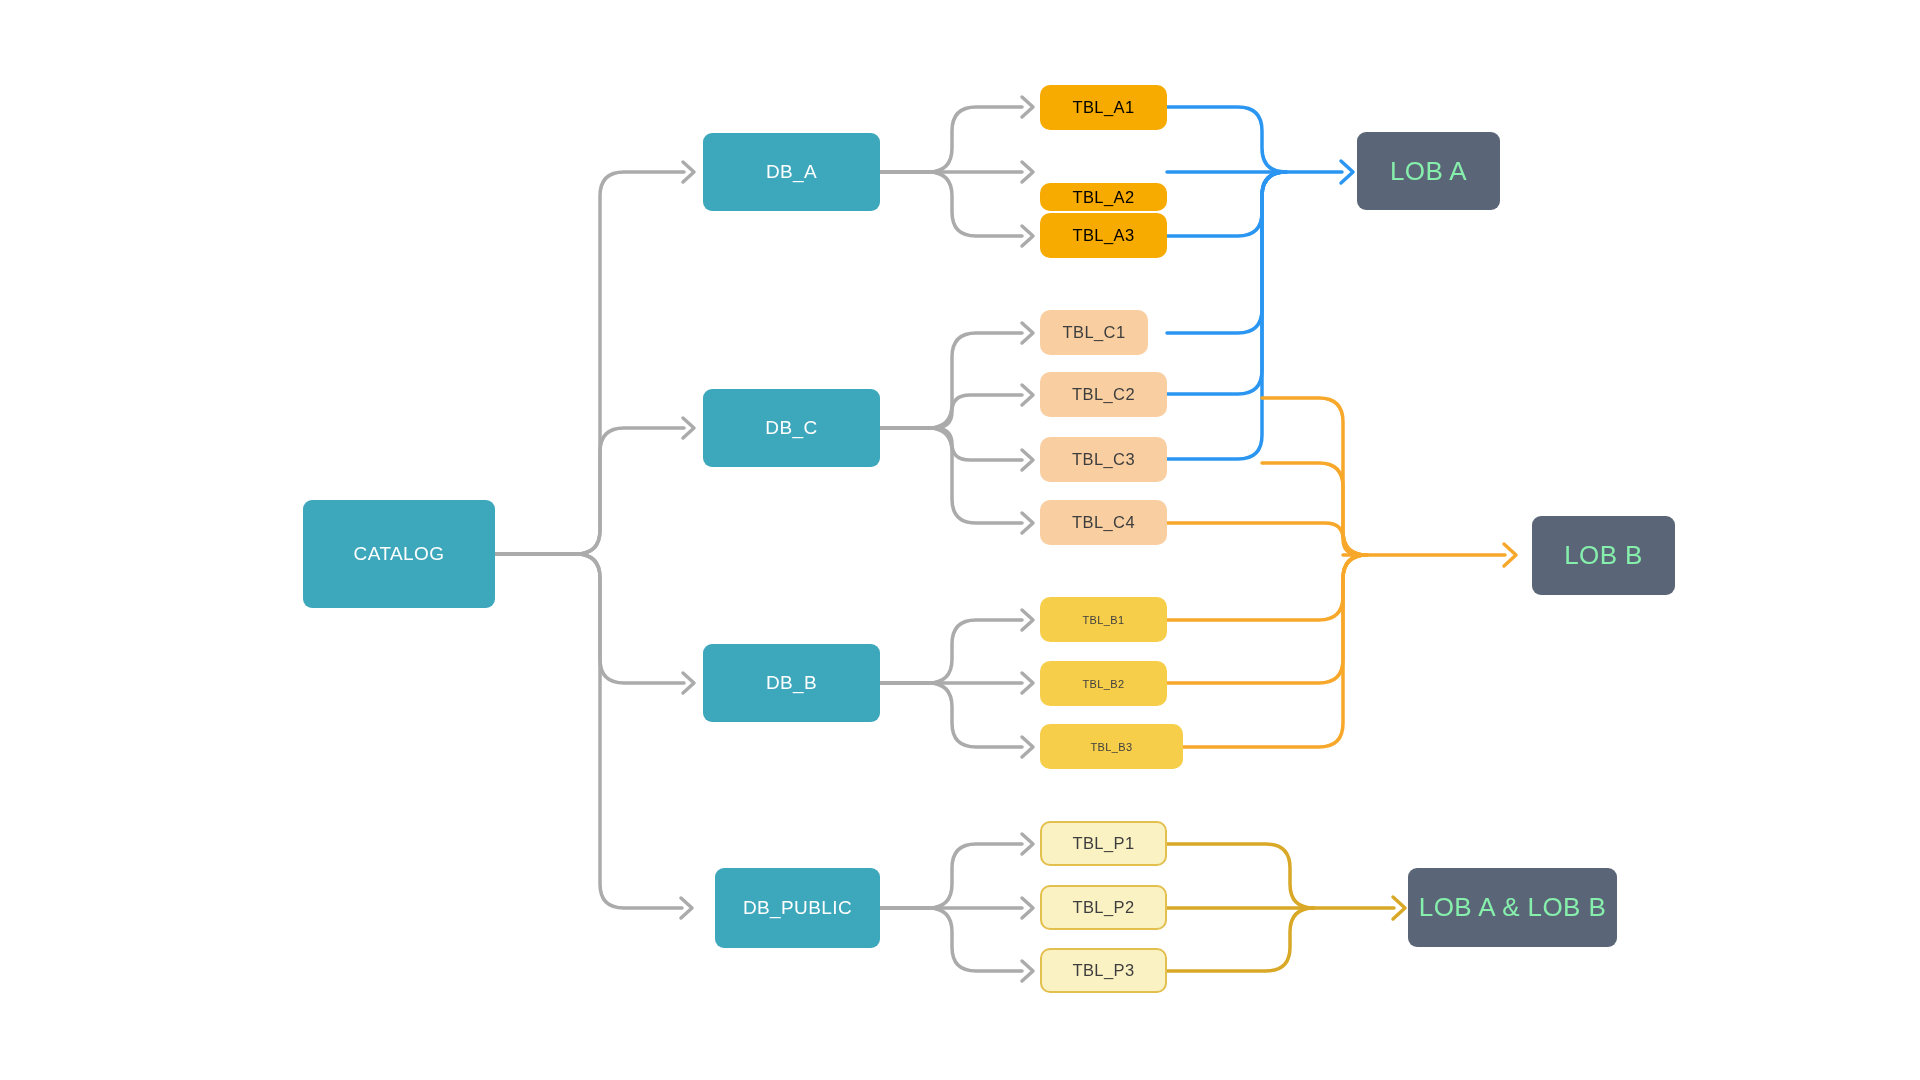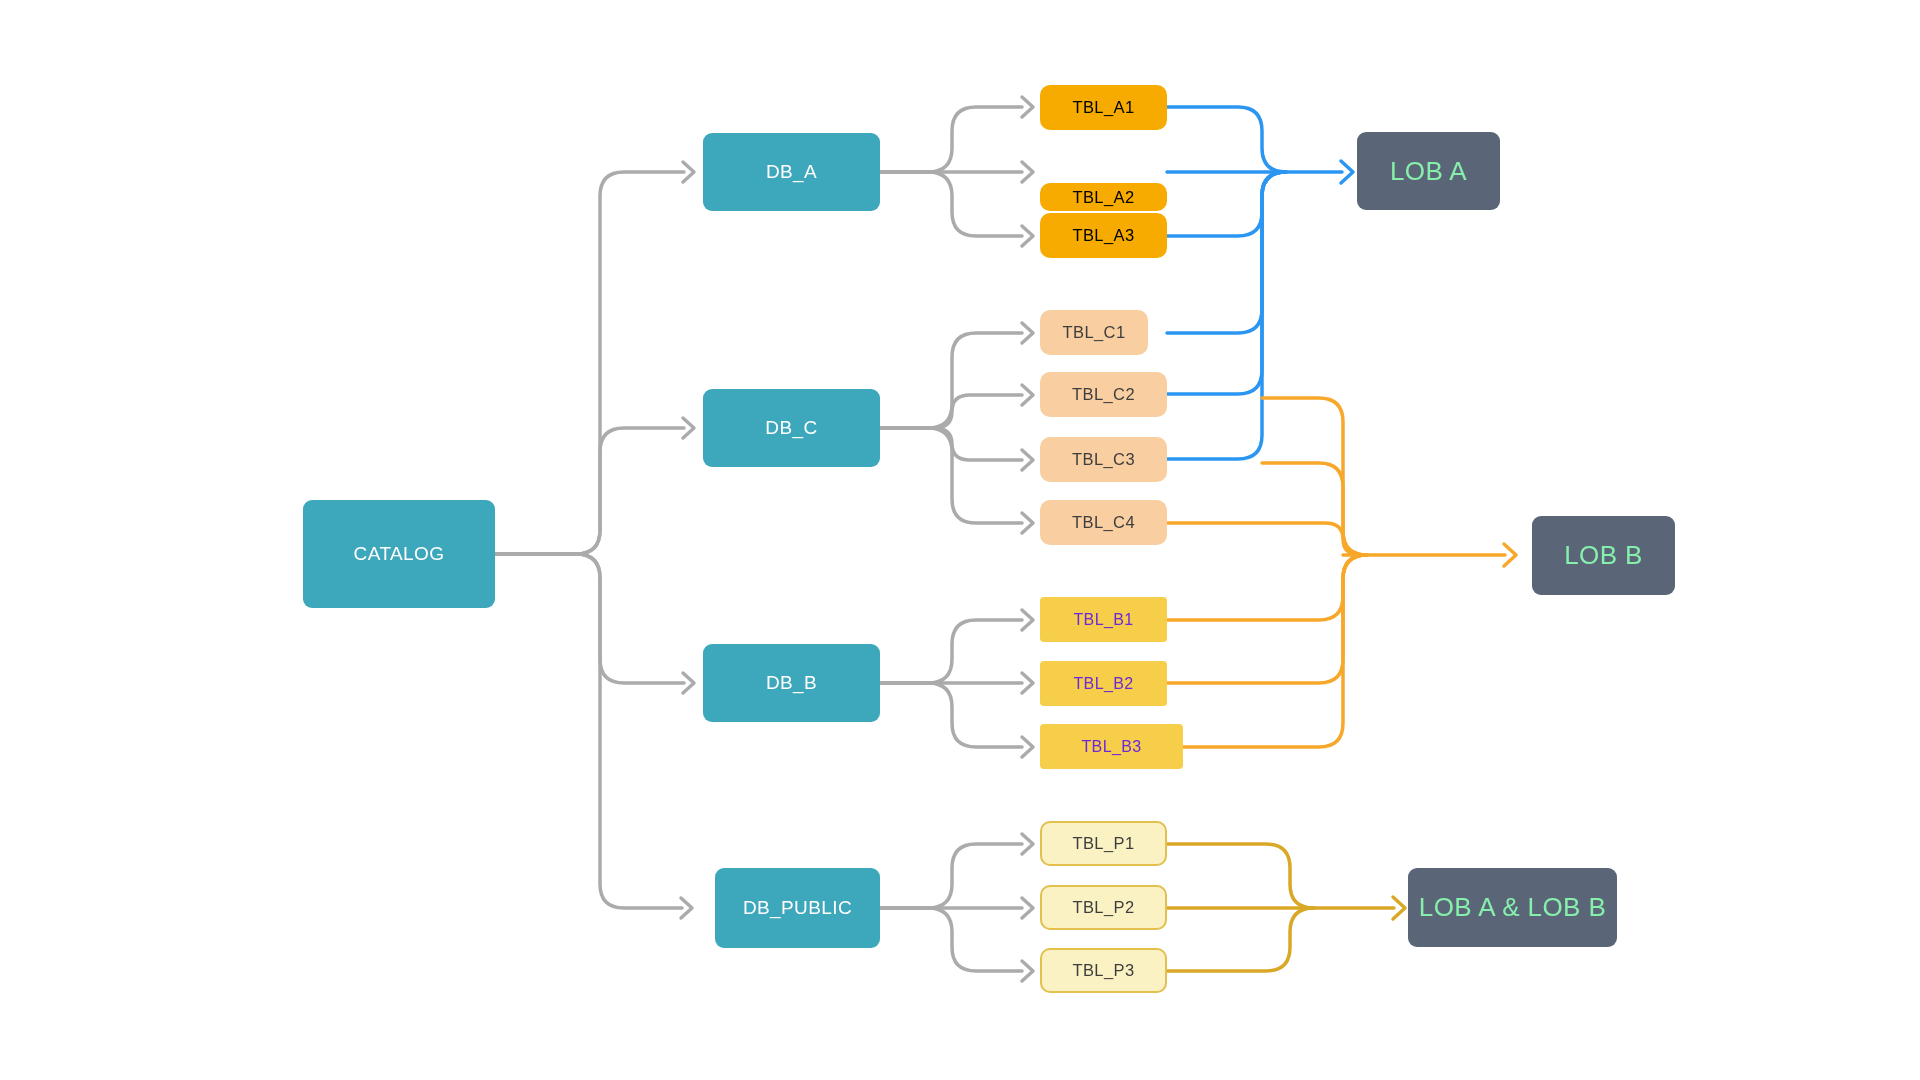--- a/index.html
+++ b/index.html
@@ -10,21 +10,21 @@
   .e-gray{stroke:var(--gray-line,#ABABAB);}
   .e-blue{stroke:var(--blue-line,#2B96F1);}
   .e-orange{stroke:var(--orange-line,#F7A82B);}
   .e-gold{stroke:var(--gold-line,#D9A827);}
   .node{position:absolute;display:flex;align-items:center;justify-content:center;
         border-radius:9px;font-weight:500;letter-spacing:.4px;box-sizing:border-box;white-space:nowrap;}
   .teal{background:var(--teal,#3DA7BC);color:#fff;font-size:19px;}
   .slate{background:var(--slate,#5A6577);color:#86efac;font-size:26px;}
   .amber{background:var(--amber,#F7AB00);color:#000000;font-size:16.5px;border-radius:10px;}
   .peach{background:var(--peach,#F9CFA2);color:#3d3d3d;font-size:16.5px;border-radius:10px;}
-  .yellow{background:var(--yellow,#F6CE49);color:#6d28d9;font-size:16px;border-radius:4px;}
+  .yellow{background:var(--yellow,#F6CE49);color:#404040;font-size:11px;border-radius:10px;}
   .pale{background:var(--pale-yellow,#FBF2C4);border:2px solid var(--pale-border,#E3BF4D);
         color:#3d3d3d;font-size:16.5px;border-radius:10px;}
 </style>
 </head>
 <body>
 
 <div class="stage">
 
   <svg class="edges" viewBox="0 0 1920 1080">
 

